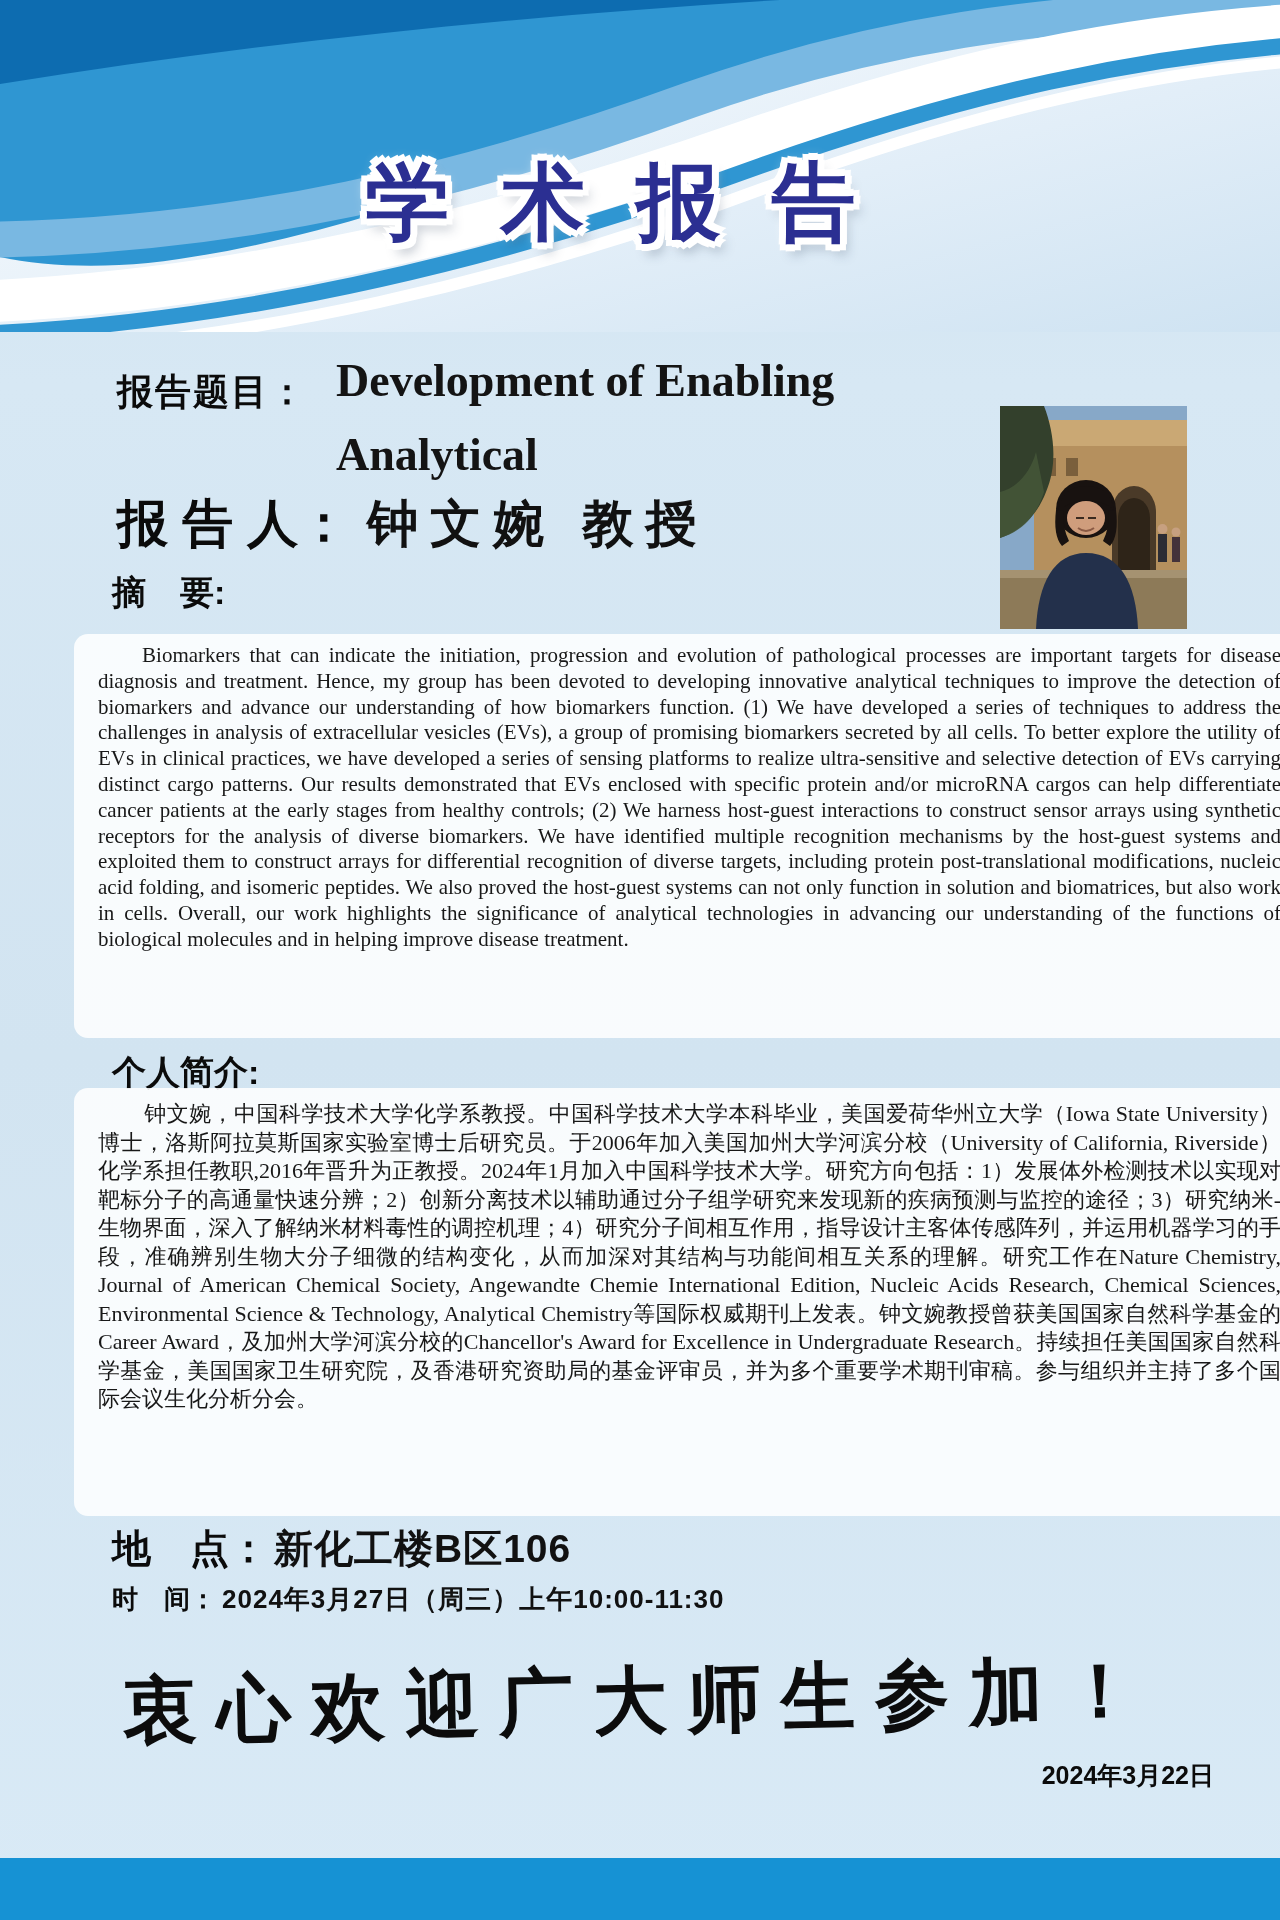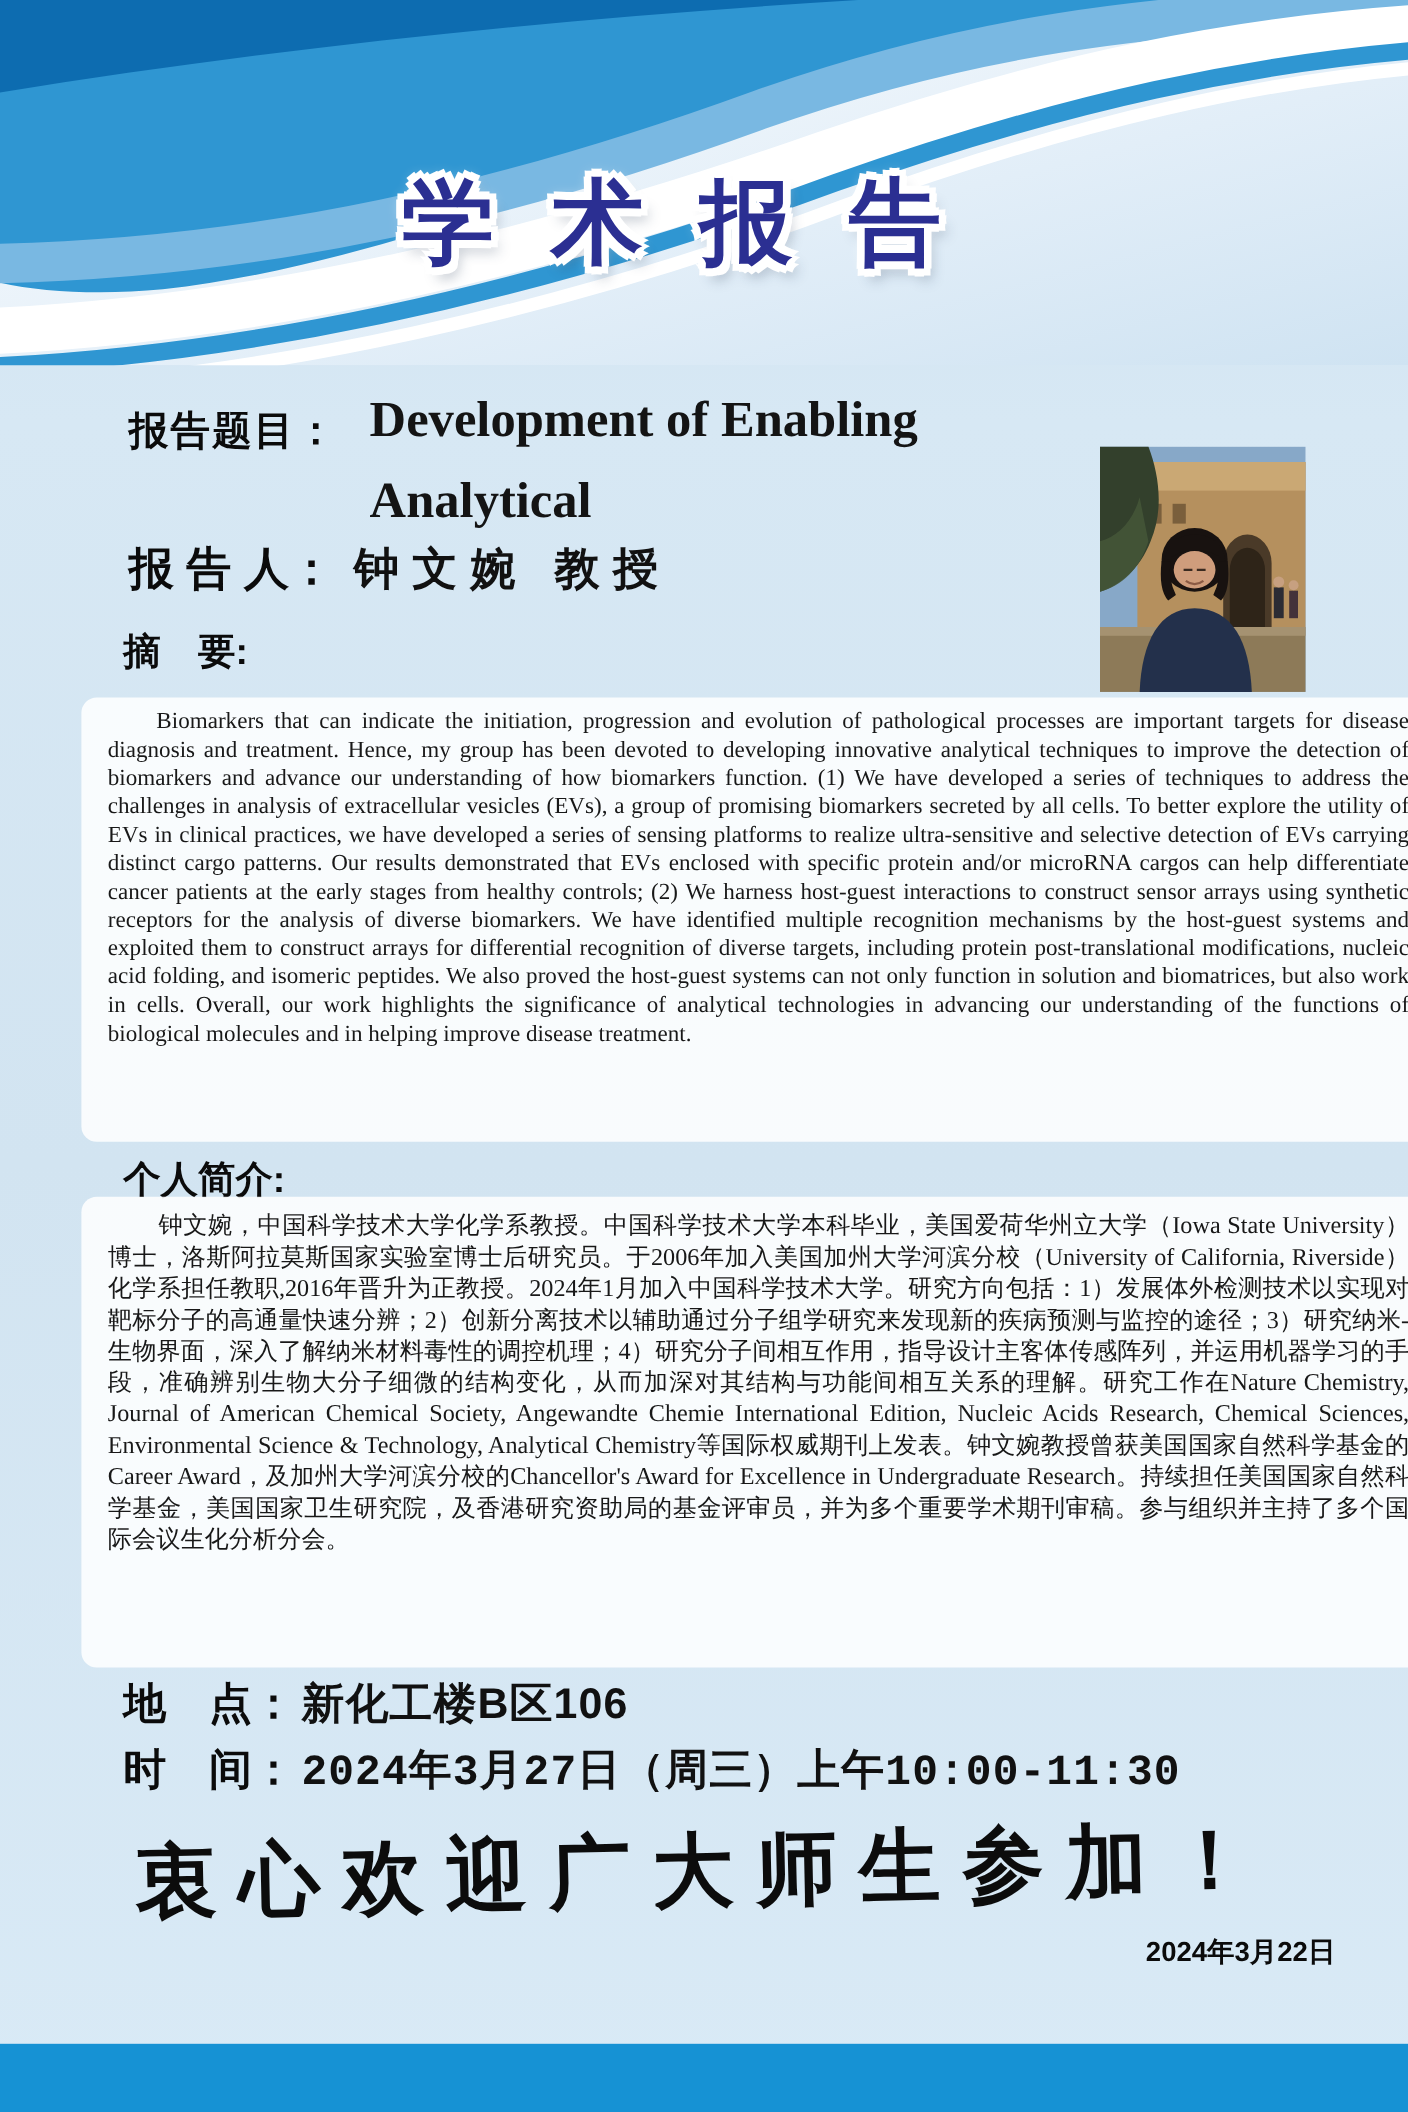--- a/index.html
+++ b/index.html
@@ -16,34 +16,34 @@
       -6px -6px 0 #fff, 6px -6px 0 #fff, -6px 6px 0 #fff, 6px 6px 0 #fff,
       -7px 0 0 #fff, 7px 0 0 #fff, 0 -7px 0 #fff, 0 7px 0 #fff,
       0 0 14px #fff, 6px 10px 12px rgba(40,60,90,.35);
   }
   .label{font-weight:800;color:#0b0b0b;white-space:nowrap;}
   .topic-label{position:absolute;left:117px;top:368px;font-size:36px;letter-spacing:2px;}
   .topic-title{
     position:absolute;left:336px;top:344px;width:680px;
     font-family:"Liberation Serif",serif;font-weight:700;font-size:46px;line-height:74px;color:#141414;
   }
-  .speaker-row{position:absolute;left:117px;top:490px;font-size:41px;font-weight:800;}
+  .speaker-row{position:absolute;left:117px;top:490px;font-size:51px;font-weight:800;}
   .speaker-row .name{letter-spacing:12px;margin-left:18px;}
   .abstract-label{position:absolute;left:112px;top:570px;font-size:34px;}
   .panel{
     position:absolute;left:74px;width:1231px;box-sizing:border-box;
     background:rgba(255,255,255,.86);border-radius:14px;overflow:hidden;
     font-family:"Liberation Serif",serif;color:#181818;text-align:justify;
   }
   .abstract-panel{top:634px;height:404px;padding:9px 24px;font-size:21px;line-height:25.8px;}
   .abstract-panel p,.bio-panel p{margin:0;text-indent:2.1em;}
   .bio-label{position:absolute;left:112px;top:1050px;font-size:34px;}
   .bio-panel{top:1088px;height:428px;padding:12px 24px;font-size:22px;line-height:28.5px;}
   .venue-row{position:absolute;left:112px;top:1522px;font-size:39px;font-weight:800;}
-  .time-row{position:absolute;left:112px;top:1582px;font-size:39px;font-weight:800;font-family:Liberation Mono, monospace;}
+  .time-row{position:absolute;left:112px;top:1582px;font-size:26px;font-weight:800;}
   .venue-row .value,.time-row .value{margin-left:6px;letter-spacing:1px;margin-top:48px;}
   .calligraphy{
     position:absolute;left:0;top:1652px;width:1280px;text-align:center;
     font-family:"DejaVu Serif",serif;font-weight:bold;font-size:74px;letter-spacing:20px;
     color:#0c0c0c;transform:rotate(-1.2deg);
   }
   .footer{
     position:absolute;top:1758px;right:66px;text-align:right;
     font-size:25px;font-weight:800;line-height:34.5px;color:#0b0b0b;
   }

